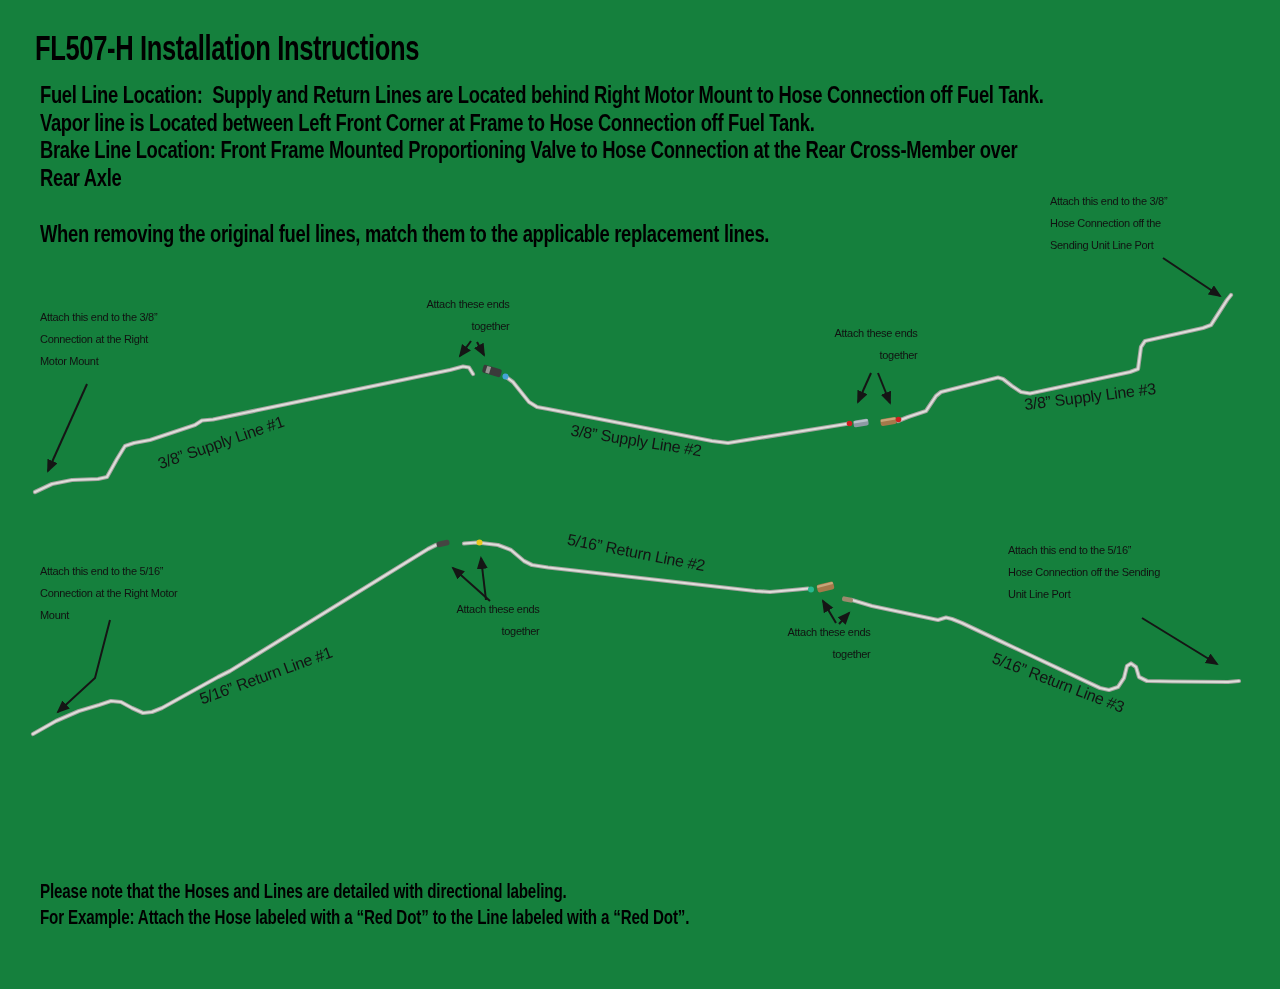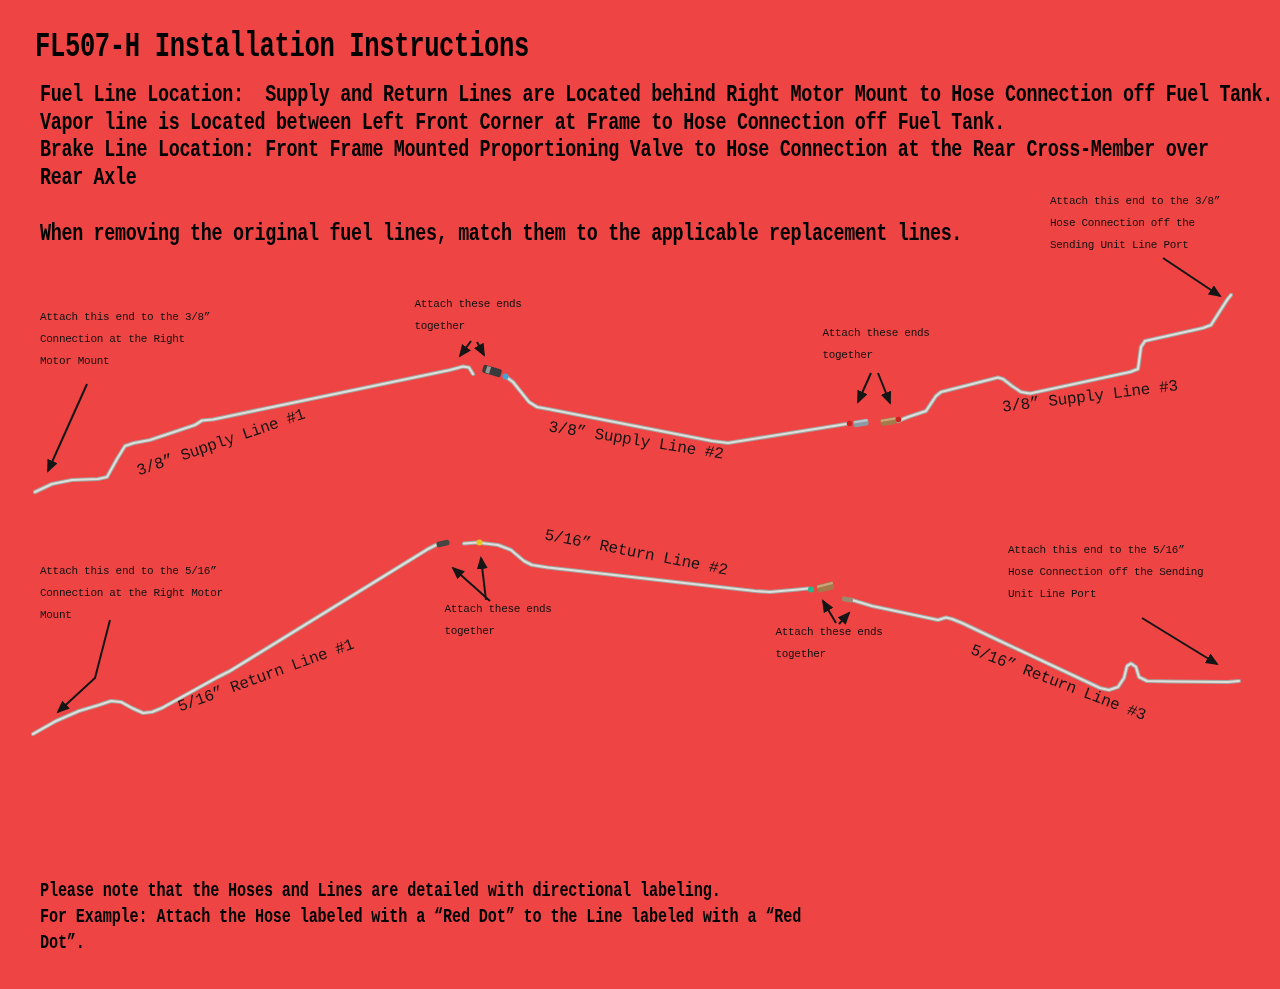--- a/index.html
+++ b/index.html
@@ -1,28 +1,28 @@
 <!DOCTYPE html>
 <html><head>
 <meta charset="utf-8">
 <style>
   html,body{margin:0;padding:0;background:#fff;}
-  .page{position:relative;width:1280px;height:989px;background:#ef4444;overflow:hidden;
-        font-family:Liberation Mono, monospace;color:#000;}
+  .page{position:relative;width:1280px;height:989px;background:#15803d;overflow:hidden;
+        font-family:Liberation Sans, sans-serif;color:#000;}
   .title{position:absolute;left:35px;top:30px;font-weight:bold;font-size:35px;line-height:35px;
          white-space:nowrap;transform:scaleX(0.73);transform-origin:0 0;letter-spacing:-0.5px;}
   .bold-text{position:absolute;left:40px;font-weight:bold;font-size:23px;line-height:27.6px;
          white-space:pre-wrap;transform:scaleX(0.80);transform-origin:0 0;width:1600px;letter-spacing:-0.4px;}
   .intro{top:82px;}
   .match{top:221px;}
   .footer{position:absolute;left:40px;top:878px;font-weight:bold;font-size:20.5px;line-height:26px;
          white-space:pre-wrap;transform:scaleX(0.74);transform-origin:0 0;width:1100px;letter-spacing:-0.2px;}
   .anno{position:absolute;font-size:11px;line-height:22px;letter-spacing:-0.3px;color:#111;
         white-space:pre-wrap;}
-  .anno.center{transform:translateX(-50%);text-align:left;}
+  .anno.center{transform:translateX(-50%);text-align:right;}
   .linelabel{position:absolute;font-size:16px;letter-spacing:-0.3px;color:#131313;white-space:nowrap;}
   svg.diagram{position:absolute;left:0;top:0;}
   .tube-out{fill:none;stroke-width:4.2;stroke-linecap:round;stroke-linejoin:round;}
   .tube-in{fill:none;stroke-width:2.1;stroke-linecap:round;stroke-linejoin:round;}
   .arrow{fill:none;stroke:#151515;stroke-width:2;}
 </style>
 </head>
 <body>
 
 <div class="page">

